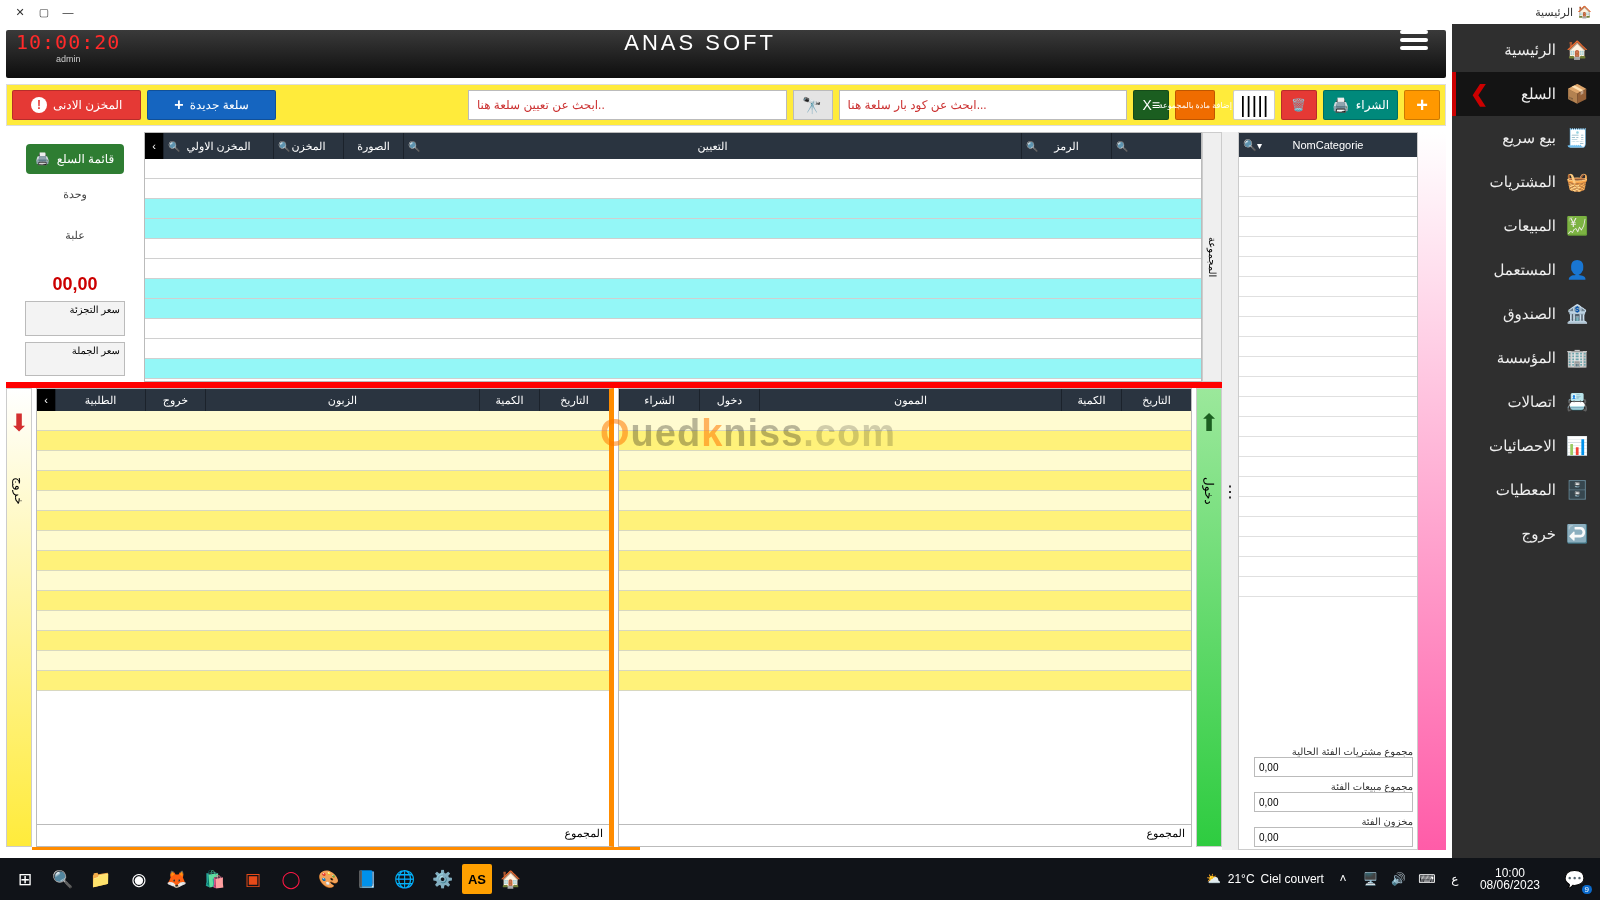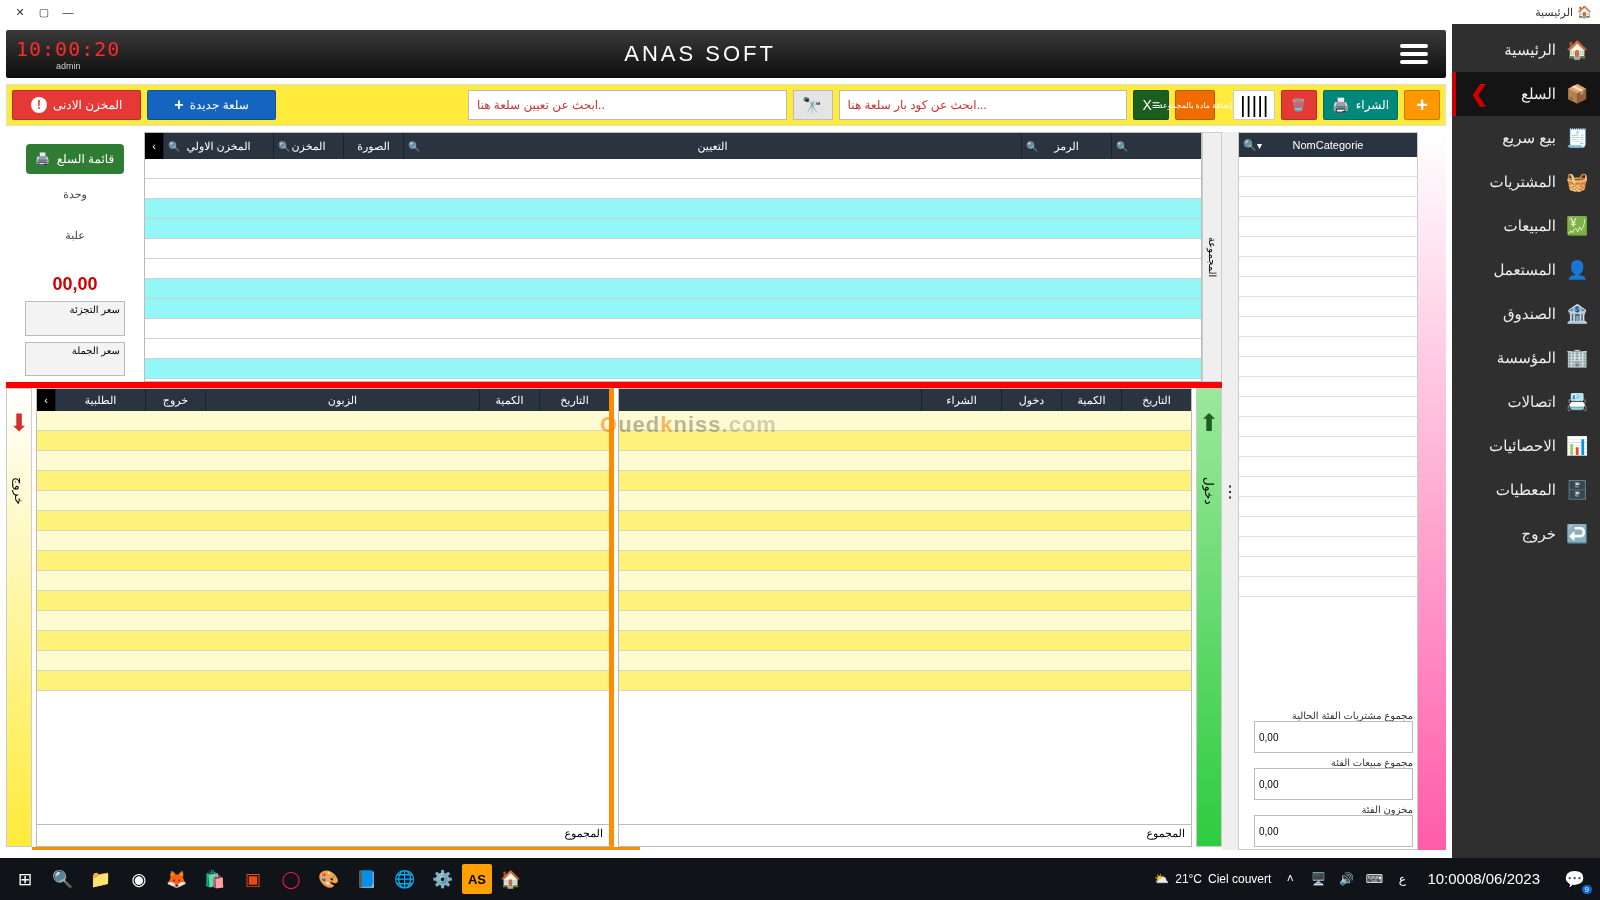--- a/index.html
+++ b/index.html
@@ -20,21 +20,21 @@
   .side-item { display:flex; flex-direction:row-reverse; align-items:center; gap:10px; height:44px; padding:0 10px 0 14px; color:#eee; font-size:15px; cursor:pointer; position:relative;}
   .side-item.active { background:#141414; }
   .side-item.active::before { content:""; position:absolute; left:0; top:0; bottom:0; width:4px; background:#cc0000;}
   .side-item .chev { color:#cc0000; font-size:22px; font-weight:bold; position:absolute; left:18px; }
   .side-ico { width:24px; height:24px; display:flex; align-items:center; justify-content:center; font-size:18px; }
 
   
   .main { flex:1; display:flex; flex-direction:column; background:#fff; }
 
   
-  .banner { height:48px; background:linear-gradient(#3a3a3a,#0d0d0d); display:flex; align-items:center; color:#fff; padding:0 10px; border-radius:2px; margin:6px 6px 0 6px;}
+  .banner { height:48px; background:linear-gradient(#3a3a3a,#0d0d0d); display:flex; color:#fff; padding:0 10px; border-radius:2px; margin:6px 6px 0 6px;}
   .banner .clockbox { display:flex; flex-direction:column; align-items:center;}
   .banner .clock { font-family:monospace; color:#ff2a2a; font-size:20px; letter-spacing:1px;}
   .banner .clock-sub { color:#ccc; font-size:9px; }
   .banner .brand { flex:1; text-align:center; font-size:22px; letter-spacing:3px; font-weight:300; padding-right:120px;}
   .hamb { display:flex; flex-direction:column; gap:4px; margin-right:8px;}
   .hamb span{ width:28px; height:4px; background:#fff; border-radius:2px;}
 
   
   .ystrip { margin:6px 6px 0 6px; background:#ffeb3b; padding:5px; display:flex; flex-direction:row-reverse; gap:6px; align-items:stretch; border:1px solid #ddd;}
   .tb-btn { height:30px; display:flex; align-items:center; justify-content:center; gap:6px; color:#fff; font-size:12px; border:1px solid rgba(0,0,0,.2); border-radius:2px; padding:0 8px; cursor:pointer; white-space:nowrap;}
@@ -58,21 +58,21 @@
 
   
   .catcol { width:180px; display:flex; flex-direction:column; border:1px solid #ccc;}
   .cat-head { height:24px; background:#2a3440; color:#fff; font-size:11px; display:flex; align-items:center; justify-content:center; position:relative;}
   .cat-head .mag { position:absolute; left:4px; }
   .cat-head .dd { position:absolute; left:18px; font-size:10px;}
   .cat-rows { flex:1; overflow:hidden; display:flex; flex-direction:column;}
   .cat-row { height:20px; border-bottom:1px solid #e0e0e0; }
   .cat-summary { padding:4px 4px 2px 15px; font-size:10px; color:#333;}
   .cat-summary .lbl { display:block; text-align:right; margin-top:4px;}
-  .cat-summary input { width:100%; border:1px solid #bbb; height:32px; font-size:10px; padding:0 4px; background:#fff;}
+  .cat-summary input { width:100%; border:1px solid #bbb; height:20px; font-size:10px; padding:0 4px; background:#fff;}
 
   
   .vhandle { width:20px; background:#efefef; display:flex; align-items:center; justify-content:center; writing-mode:vertical-lr; font-size:10px;}
 
   
   .tablescol { flex:1; display:flex; flex-direction:column; min-height:0;}
 
   
   .upper { display:flex; flex-direction:row-reverse; min-height:0; height:250px;}
   .prodtable { flex:1; display:flex; flex-direction:column; border:1px solid #bbb; min-height:0;}
@@ -109,26 +109,26 @@
   .lfoot { height:22px; border-top:1px solid #bbb; font-size:11px; text-align:right; padding:2px 6px; background:#fff;}
   .orange-right { border-right:5px solid #ff8c00;}
 
   
   .vhandle2 { width:16px; background:#efefef; display:flex; align-items:center; justify-content:center;}
 
   
   .taskbar { height:42px; background:#101318; display:flex; align-items:center; color:#fff; font-size:12px; padding:0 6px;}
   .tb-ico { width:38px; height:38px; display:flex; align-items:center; justify-content:center; font-size:17px; cursor:pointer; }
   .tb-right { margin-left:auto; display:flex; align-items:center; gap:10px;}
-  .tb-clock { display:flex; align-items:center; font-size:15px; line-height:12px; padding:0 6px;}
+  .tb-clock { display:flex; flex-direction:column; align-items:center; font-size:12px; line-height:12px; padding:0 6px;}
   .weather { display:flex; align-items:center; gap:6px;}
   .tray-ico { width:18px; text-align:center; font-size:12px;}
 
   
-  .watermark { position:fixed; top:412px; left:600px; font-size:22px; font-weight:700; color:rgba(0,0,0,.28); letter-spacing:1px; pointer-events:none;}
+  .watermark { position:fixed; top:412px; left:600px; font-size:38px; font-weight:700; color:rgba(0,0,0,.28); letter-spacing:1px; pointer-events:none;}
   .watermark .o{color:rgba(255,120,0,.55);} .watermark .g{color:rgba(0,0,0,.18);}
 </style>
 </head>
 <body>
 
 <div class="root">
 
   <div class="titlebar">
     <span class="home-glyph">🏠</span>
     <span>الرئيسية</span>
@@ -299,20 +299,23 @@
             </div>
 
             <div class="ltable">
               <div class="phead">
                 <div class="ph-cell" style="width:70px">
                     <span>التاريخ</span>
                   </div>
                 <div class="ph-cell" style="width:60px">
                     <span>الكمية</span>
                   </div>
+                <div class="ph-cell" style="flex:1">
+                    <span>الممون</span>
+                  </div>
                 <div class="ph-cell" style="width:60px">
                     <span>دخول</span>
                   </div>
                 <div class="ph-cell" style="width:80px">
                     <span>الشراء</span>
                   </div>
               </div>
               <div style="flex:1; overflow:hidden">
                 <div class="lrow nrm"></div>
                   <div class="lrow alt"></div>

